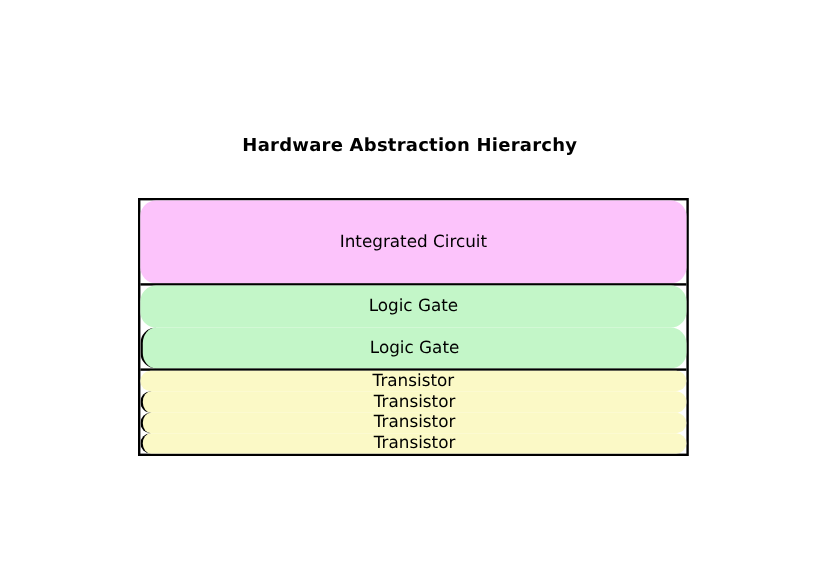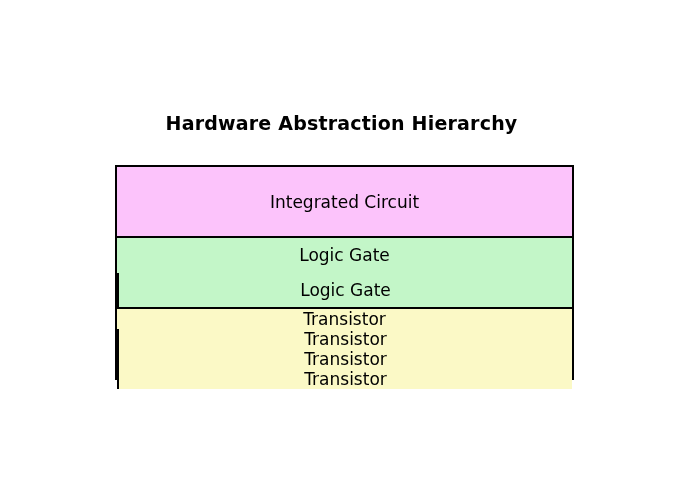--- a/index.html
+++ b/index.html
@@ -15,21 +15,21 @@
     font-family: "DejaVu Sans", sans-serif;
     color: #000000;
     overflow: hidden;
   }
   .title {
     position: absolute;
     top: 112px;
     left: 0;
     width: 100%;
     text-align: center;
-    font-size: 19px;
+    font-size: 15px;
     font-weight: bold;
     letter-spacing: 0.2px;
   }
   .diagram {
     position: absolute;
     left: 115px;
     top: 165px;
     width: 459px;
     height: 215px;
     box-sizing: border-box;
@@ -44,23 +44,24 @@
   }
   .layer + .layer {
     border-top: 2px solid #000000;
     flex-direction: column;
   }
   .cell {
     flex: 1;
     display: flex;
     align-items: center;
     justify-content: center;
-    font-size: 17px;
+    font-size: 14px;
     text-align: center;
     box-sizing: border-box;
+    border-radius: 13px;
   }
   .cell + .cell {
     border-left: 2px solid #000000;
   }
 </style>
 </head>
 <body>
 
 <div class="canvas">
 

